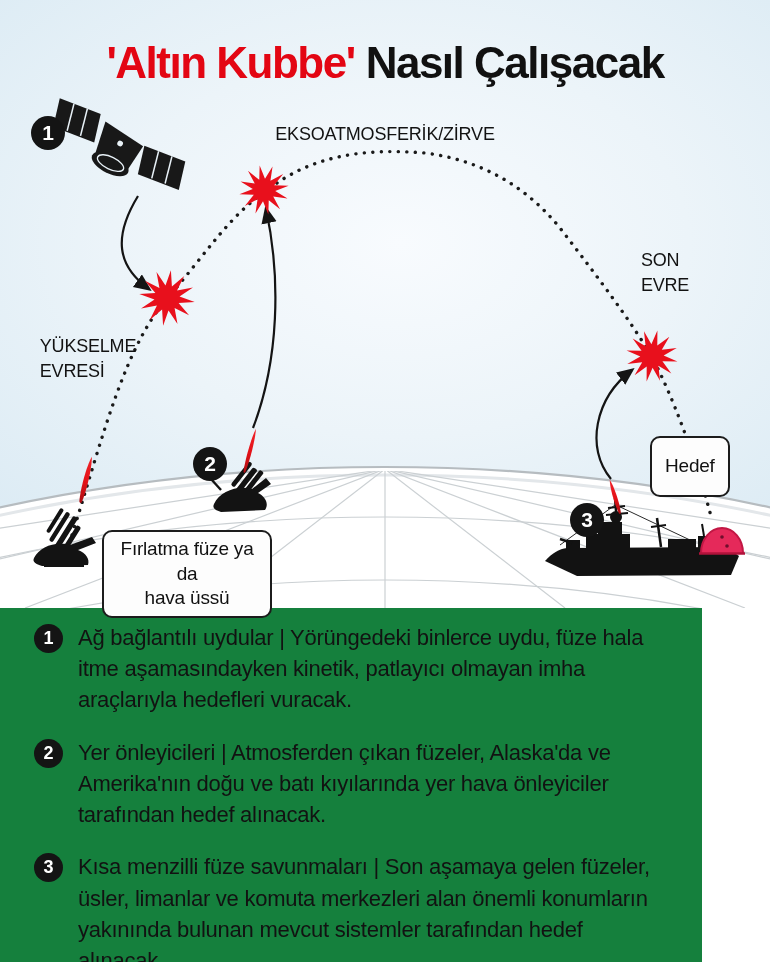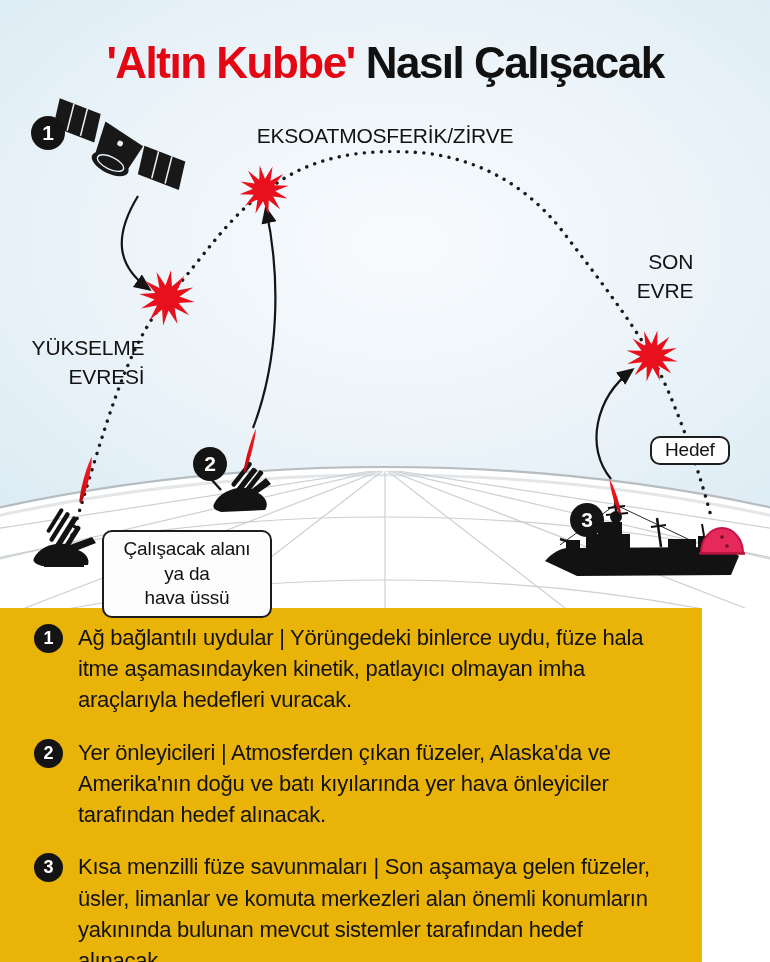--- a/index.html
+++ b/index.html
@@ -1,37 +1,37 @@
 <!DOCTYPE html>
 <html><head>
 <meta charset="utf-8">
 <style>
   html,body{margin:0;padding:0;width:770px;height:962px;background:#ffffff;
     font-family:"Liberation Sans","DejaVu Sans",sans-serif;overflow:hidden;}
-  .page{position:relative;width:702px;height:962px;background:#eab308;}
+  .page{position:relative;width:702px;height:962px;background:#15803d;}
 
   
   .diagram{position:relative;width:770px;height:608px;
     background:radial-gradient(ellipse 640px 430px at 52% 40%, #f8fbfe 0%, #ecf4f9 45%, #d8e9f3 100%);}
   .diagram svg{position:absolute;left:0;top:0;}
 
   .page-title{position:absolute;top:38px;left:0;width:770px;text-align:center;
     font-size:44px;font-weight:bold;letter-spacing:-1.5px;color:#111;white-space:nowrap;}
   .page-title .hl{color:#e30613;}
   .page-title .rest{margin-left:11px;}
 
-  .dlabel{position:absolute;color:#121212;font-size:21px;letter-spacing:-0.2px;
-    text-align:right;white-space:pre-line;line-height:1.38;transform:translateX(-50%);}
+  .dlabel{position:absolute;color:#121212;font-size:18px;letter-spacing:-0.2px;
+    text-align:left;white-space:pre-line;line-height:1.38;transform:translateX(-50%);}
   .lab-exo{left:385px;top:122px;white-space:nowrap;}
   .lab-son{left:665px;top:248px;}
   .lab-yuk{left:88px;top:334px;}
 
   .callout{position:absolute;background:#fdfdfd;border:2px solid #1c1c1c;border-radius:10px;
     color:#111;font-size:19px;letter-spacing:-0.2px;text-align:center;line-height:1.3;
-    padding:0 13px;white-space:pre-line;}
+    padding:16px 13px;white-space:pre-line;}
   .box-hedef{left:650px;top:436px;}
   .box-launch{left:102px;top:530px;width:142px;padding:5px 12px;}
 
   .badge{position:absolute;background:#141414;color:#fff;border-radius:50%;
     display:flex;align-items:center;justify-content:center;font-weight:bold;}
   .badge-diag{width:34px;height:34px;font-size:21px;}
   .b1{left:31px;top:116px;}
   .b2{left:193px;top:447px;}
   .b3{left:570px;top:503px;}
 
@@ -176,21 +176,21 @@
       <span class="hl">'Altın Kubbe'</span><span class="rest">Nasıl Çalışacak</span>
     </div>
 
     <div class="dlabel lab-exo">EKSOATMOSFERİK/ZİRVE</div>
     <div class="dlabel lab-son">SON
 EVRE</div>
     <div class="dlabel lab-yuk">YÜKSELME
 EVRESİ</div>
 
     <div class="callout box-hedef">Hedef</div>
-    <div class="callout box-launch">Çalışacak alanı ya da
+    <div class="callout box-launch">Fırlatma füze ya da
 hava üssü</div>
 
     <div class="badge badge-diag b1">1</div>
     <div class="badge badge-diag b2">2</div>
     <div class="badge badge-diag b3">3</div>
   </div>
 
   <div class="legend">
     <div class="legend-item">
       <div class="badge badge-leg">1</div>

